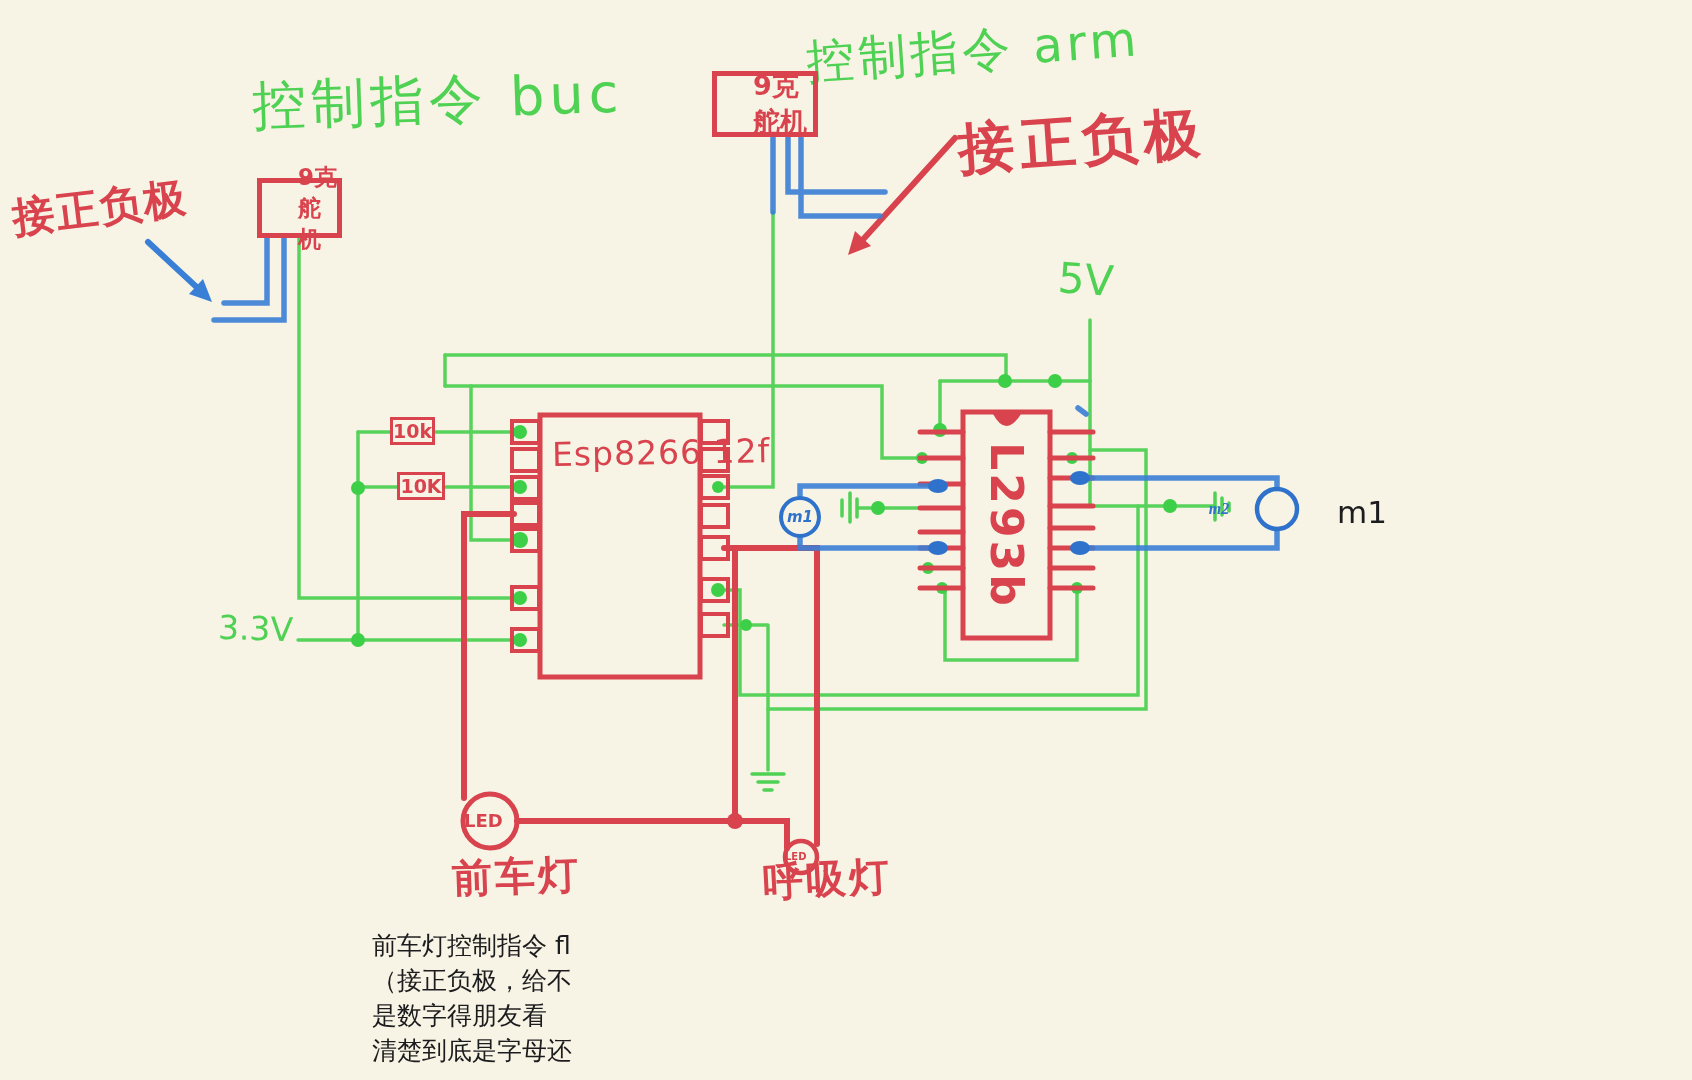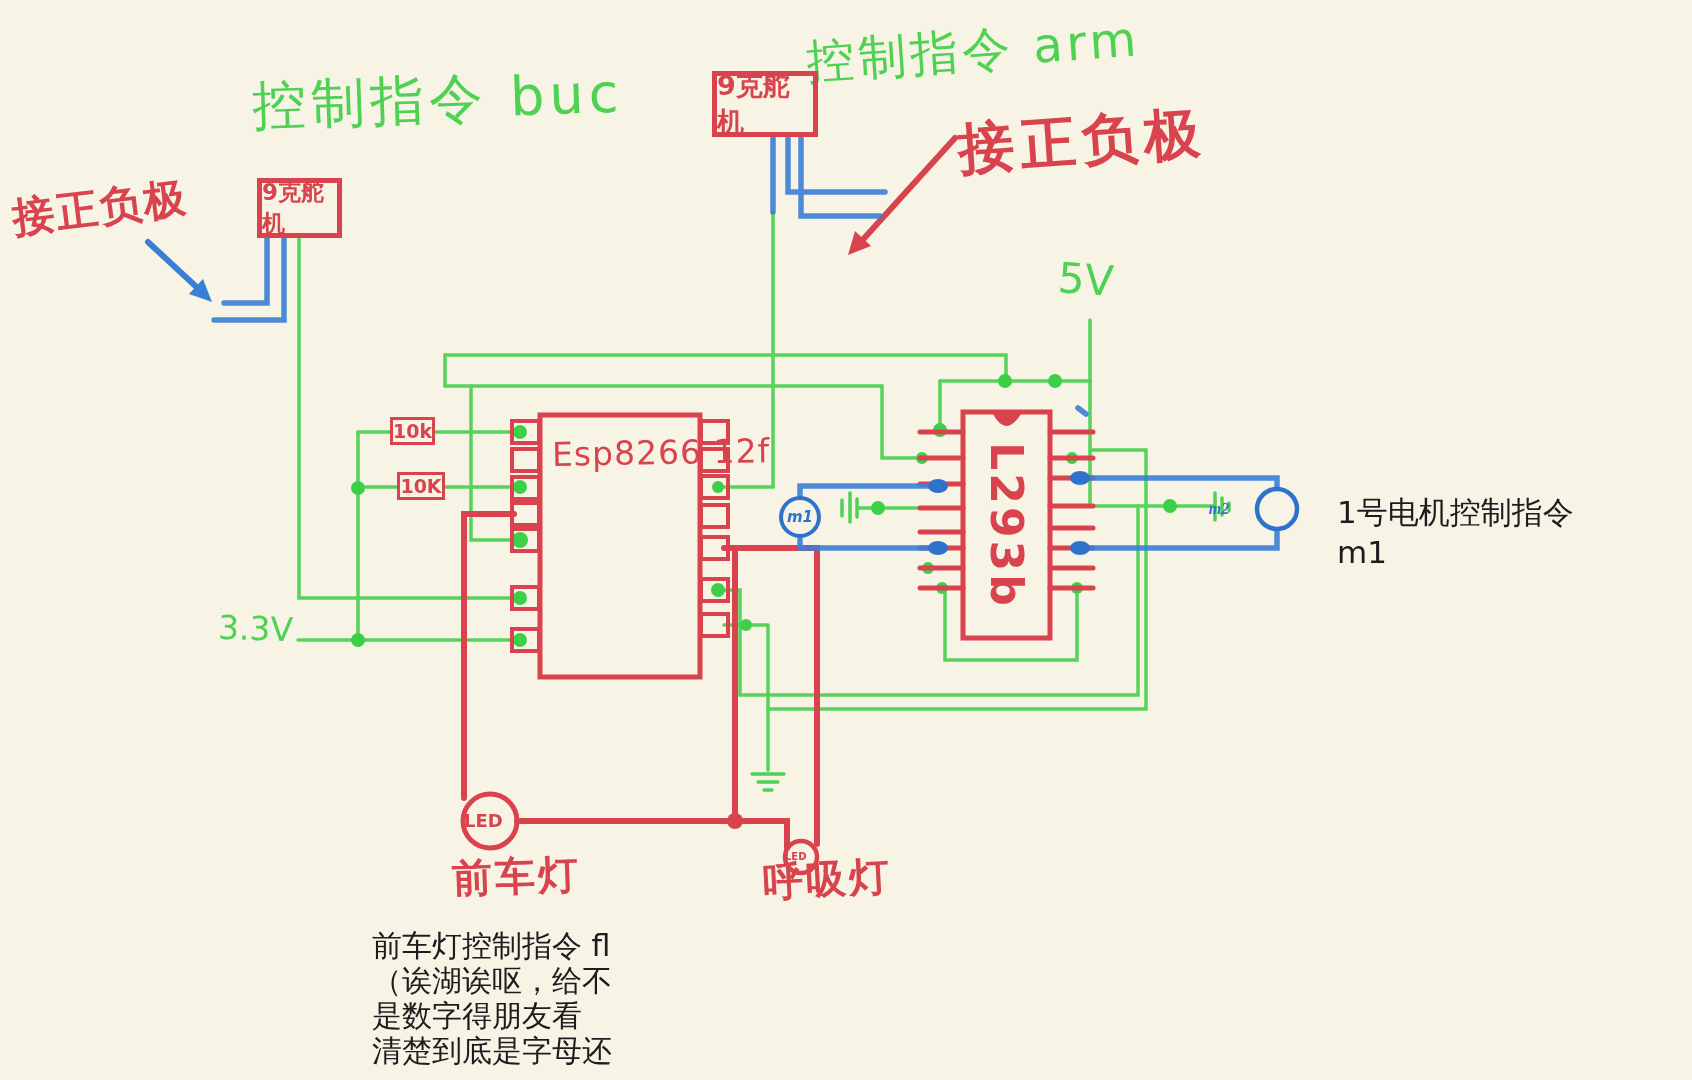--- a/index.html
+++ b/index.html
@@ -4,21 +4,21 @@
 <style>
   html,body{margin:0;padding:0;}
   body{font-family:"DejaVu Sans",sans-serif;}
   #canvas{position:relative;width:1692px;height:1080px;background:#f7f4e5;overflow:hidden;}
   #wires{position:absolute;left:0;top:0;z-index:1;}
   .lbl{position:absolute;z-index:3;white-space:nowrap;line-height:1.05;}
   .hand-green{color:#4fd153;}
   .hand-red{color:#d8434e;}
   .typed{color:#1c1c1e;white-space:normal;}
   .box{position:absolute;z-index:3;box-sizing:border-box;display:flex;align-items:center;justify-content:center;background:transparent;}
-  .servo{border:5px solid #d8434e;color:#d8434e;font-weight:bold;}
+  .servo{border:5px solid #d8434e;color:#d8434e;font-weight:bold;padding-left:36px;}
   .res{border:3px solid #d8434e;color:#d8434e;font-weight:bold;}
   .chip-label{position:absolute;z-index:3;color:#d8434e;}
   .motor-lbl{position:absolute;z-index:3;color:#2f72cc;font-weight:bold;font-style:italic;text-align:center;}
   .led-lbl{position:absolute;z-index:3;color:#d8434e;font-weight:bold;text-align:left;}
 </style>
 </head>
 <body>
 
 <div id="canvas">
 
@@ -220,25 +220,24 @@
   <div class="motor-lbl" style="left:1204px;top:500px;width:30px;font-size:16px;font-family:Liberation Serif, serif;">m2</div>
 
   <div class="led-lbl" style="left:464px;top:810px;width:52px;font-size:18px;">LED</div>
 
   <div class="led-lbl" style="left:785px;top:851px;width:32px;font-size:10px;">LED</div>
 
   <div class="lbl hand-red" style="left:452px;top:855px;font-size:40px;font-weight:bold;letter-spacing:3px;transform:rotate(-2deg);">前车灯</div>
 
   <div class="lbl hand-red" style="left:763px;top:858px;font-size:40px;font-weight:bold;letter-spacing:3px;transform:rotate(-3deg);">呼吸灯</div>
 
-  <div class="lbl typed" style="left:372px;top:928px;font-size:30px;line-height:35px;width:440px;">
+  <div class="lbl typed" style="left:372px;top:928px;font-size:25px;line-height:35px;width:440px;">
     <div>前车灯控制指令 fl</div>
-    <div>（诶湖诶呕，给不</div>
+    <div>（接正负极，给不</div>
     <div>是数字得朋友看</div>
     <div>清楚到底是字母还</div>
   </div>
 
   <div class="lbl typed" style="left:1337px;top:492px;font-size:31px;line-height:40px;width:330px;">
-    <div>1号电机控制指令</div>
     <div>m1</div>
   </div>
 
 </div>
 
 </body></html>

